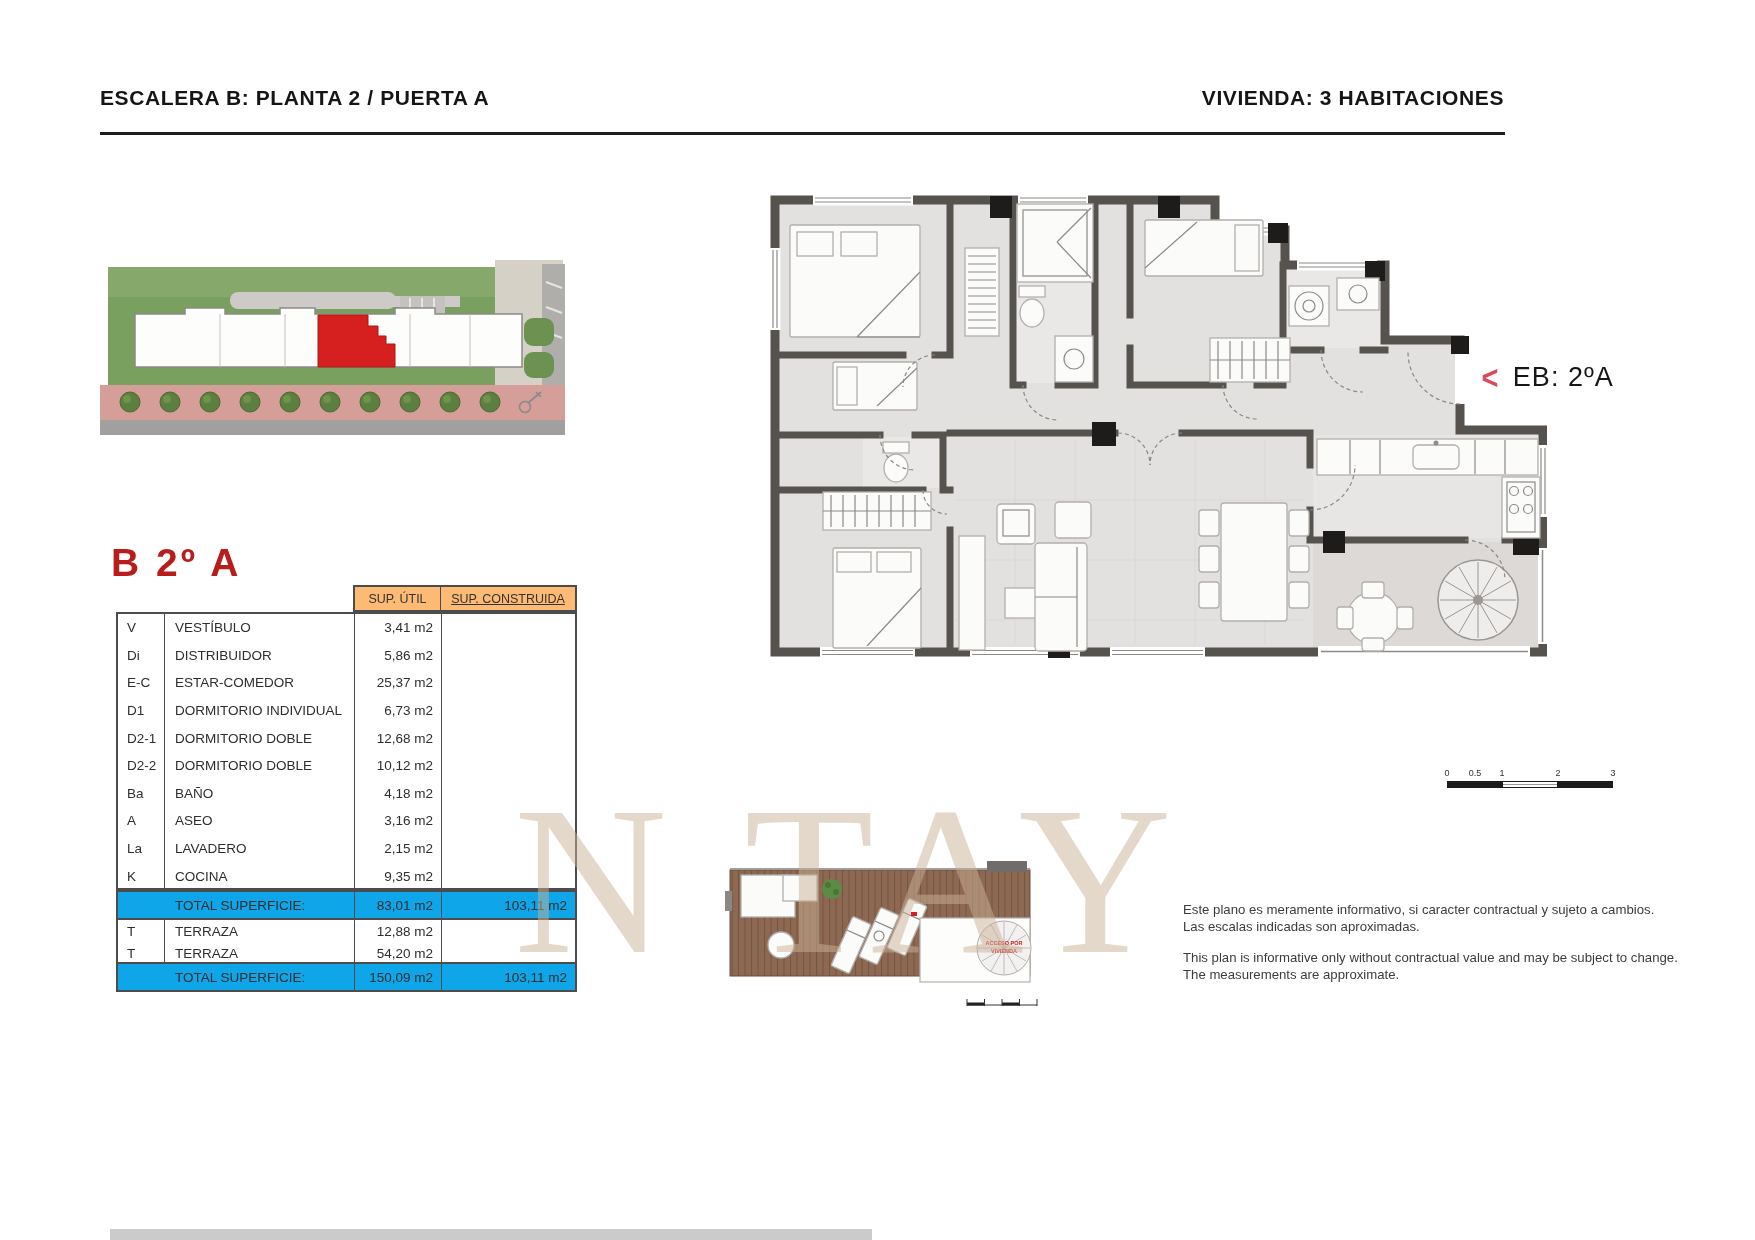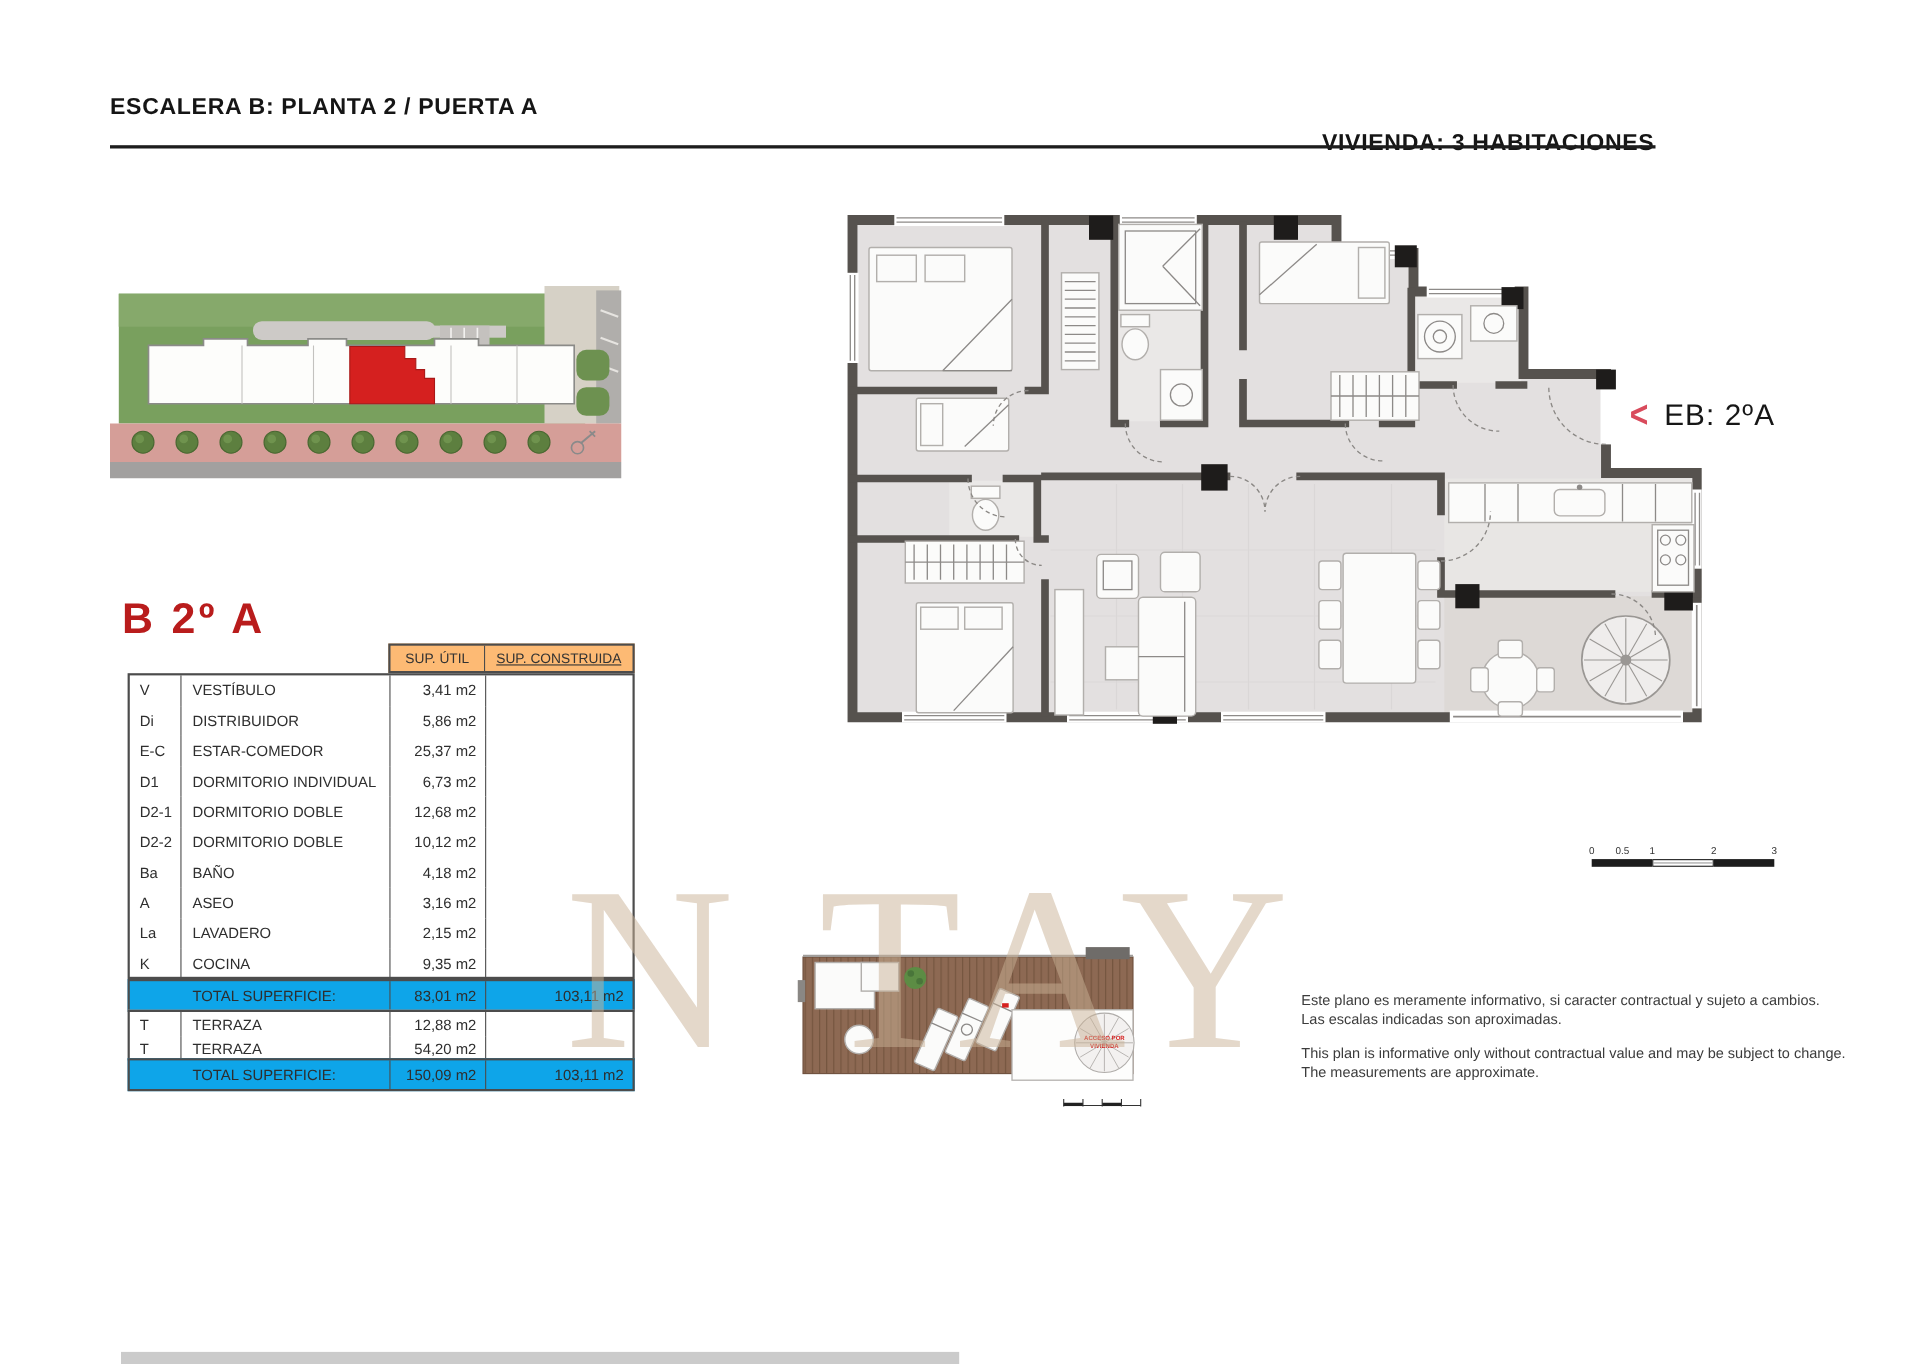--- a/index.html
+++ b/index.html
@@ -1,21 +1,21 @@
 <!DOCTYPE html>
 <html><head>
 <meta charset="utf-8">
 <style>
   html,body{margin:0;padding:0;background:#ffffff;}
   .sheet{position:relative;width:1755px;height:1240px;background:#ffffff;overflow:hidden;
          font-family:"Liberation Sans", sans-serif;color:#222;}
 
   
   .hdr-left{position:absolute;left:100px;top:86px;font-size:21px;font-weight:bold;letter-spacing:.6px;color:#151515;white-space:nowrap;}
-  .hdr-right{position:absolute;left:1100px;top:86px;width:404px;text-align:right;font-size:21px;font-weight:bold;letter-spacing:.6px;color:#151515;white-space:nowrap;margin-top:32px;}
+  .hdr-right{position:absolute;left:1100px;top:86px;width:404px;text-align:right;font-size:21px;font-weight:bold;letter-spacing:.6px;color:#151515;white-space:nowrap;}
   .hdr-rule{position:absolute;left:100px;top:132px;width:1405px;height:3px;background:#1d1d1d;}
 
   
   .site-plan{position:absolute;left:100px;top:252px;}
   .compass{position:absolute;left:516px;top:390px;}
 
   
   .unit-title{position:absolute;left:111px;top:541px;font-size:39px;font-weight:bold;letter-spacing:3px;color:#b91c1c;}
 
   

